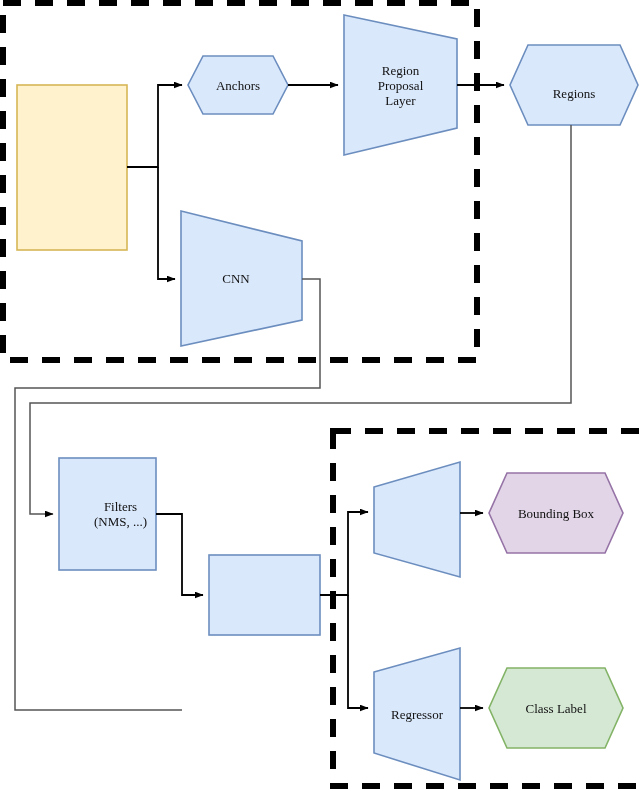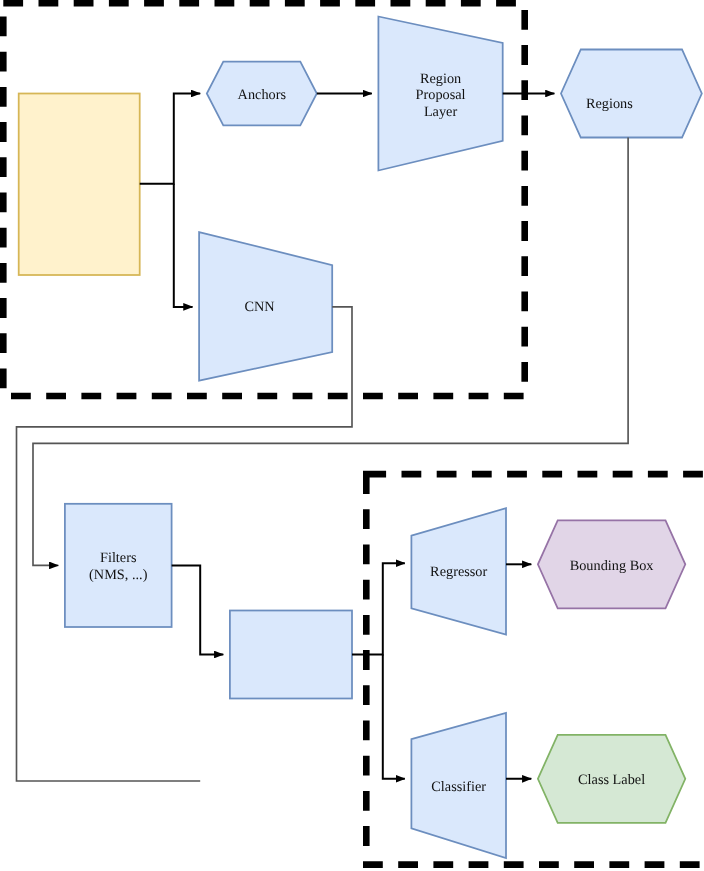--- a/index.html
+++ b/index.html
@@ -100,29 +100,28 @@
     <path d="M460,708 L483,708" fill="none" stroke="#000000" stroke-width="1.8" marker-end="url(#arrowhead)"></path>
   </svg>
 
 
   <div class="node-label" style="left:188px; top:56px; width:100px; height:58px;">Anchors</div>
 
   <div class="node-label" style="left:344px; top:15px; width:113px; height:140px;">Region
 Proposal
 Layer</div>
 
-  <div class="node-label" style="left:490px; top:45px; width:128px; height:96px;">Regions</div>
+  <div class="node-label" style="left:510px; top:45px; width:128px; height:96px;">Regions</div>
 
   <div class="node-label" style="left:181px; top:211px; width:110px; height:135px;text-align:right;">CNN</div>
 
-  <div class="node-label" style="left:59px; top:458px; width:97px; height:112px;">Filters
+  <div class="node-label" style="left:59px; top:458px; width:97px; height:112px;padding-left:13px;">Filters
 (NMS, ...)</div>
 
 
-  <div class="node-label" style="left:372px; top:462px; width:90px; height:115px;">Regressor</div>
 
   <div class="node-label" style="left:489px; top:473px; width:134px; height:80px;">Bounding Box</div>
 
-  <div class="node-label" style="left:372px; top:648px; width:90px; height:132px;">Classifier</div>
+  <div class="node-label" style="left:372px; top:648px; width:90px; height:132px;">Regressor</div>
 
   <div class="node-label" style="left:489px; top:668px; width:134px; height:80px;">Class Label</div>
 
 </div>
 
 </body></html>

